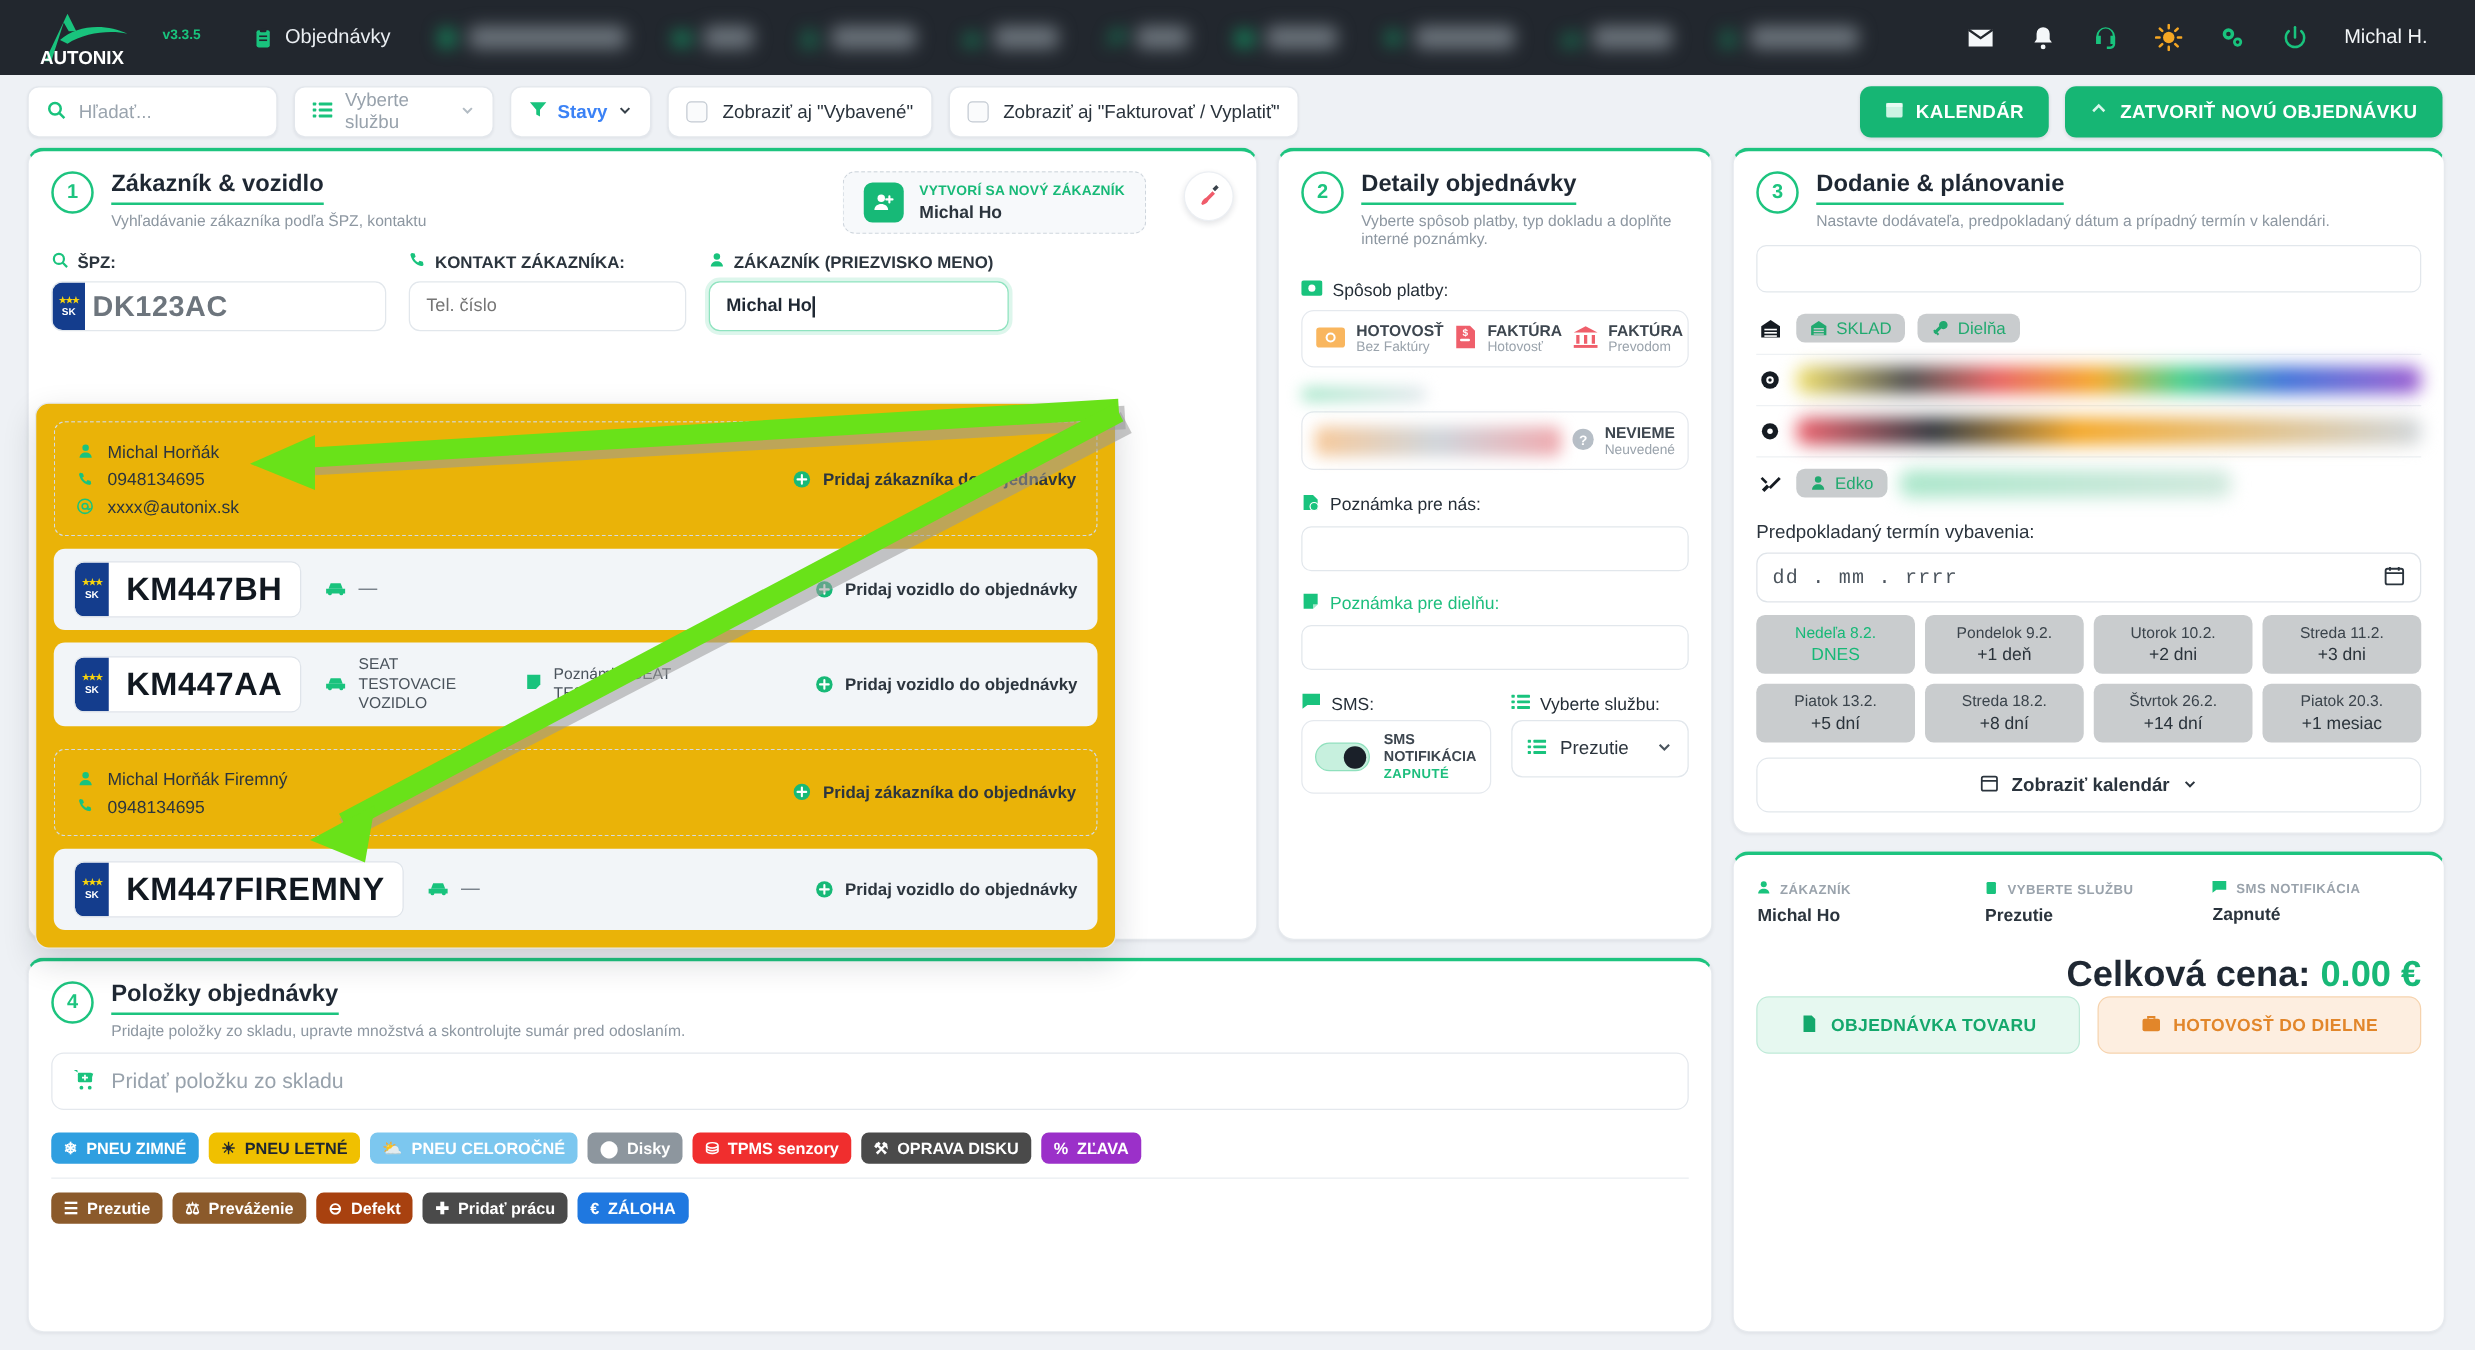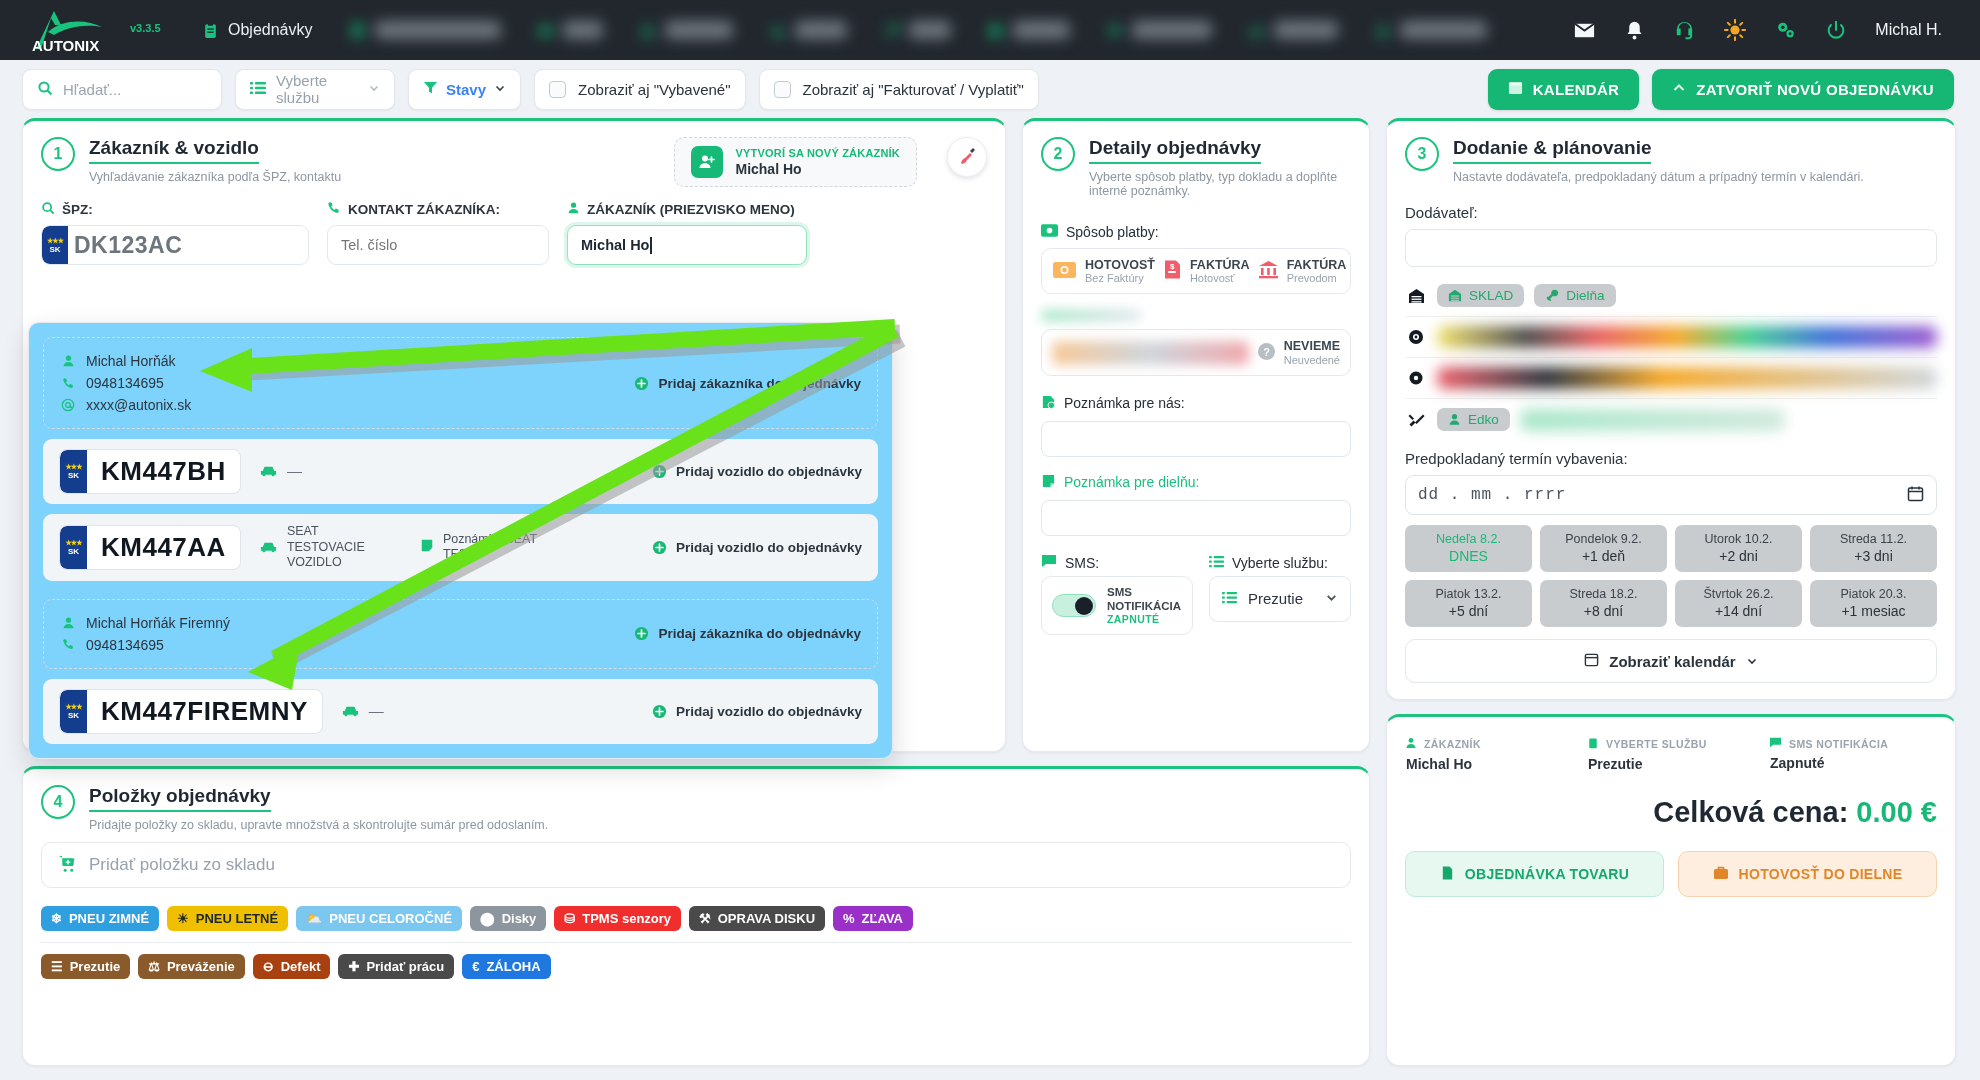--- a/index.html
+++ b/index.html
@@ -140,21 +140,21 @@
   }
   .txt-input.focused {
     border:1.5px solid #8fe3bf; box-shadow:0 0 0 3px rgba(29,196,127,.15);
     color:#1f2833; font-weight:700;
   }
   .caret { display:inline-block; width:1.5px; height:17px; background:#1f2833; vertical-align:-3px; margin-left:1px;}
 
   
   .results {
     position:absolute; left:28px; top:322px; width:865px;
-    background:#7dd3fc; border:1px solid #e5e9ee; border-radius:11px;
+    background:#eab308; border:1px solid #e5e9ee; border-radius:11px;
     box-shadow:0 10px 26px rgba(16,24,40,.16); padding:10px; z-index:30;
   }
   .res-group { padding:4px; }
   .cust-box {
     border:1.4px dashed #d3dae1; border-radius:9px; padding:12px 16px;
     display:flex; align-items:center;
   }
   .cust-lines { flex:1; }
   .cust-line { display:flex; align-items:center; gap:10px; font-size:14px; color:#2c353e; padding:3px 0; }
   .cust-line .ic { color:#19c37d; width:16px; display:flex; justify-content:center; }
@@ -229,21 +229,21 @@
   .tag { border-radius:6px; padding:5px 10px; display:flex; align-items:center; gap:7px; color:#fff; font-size:13px; font-weight:700; cursor:pointer; }
 
   
   .sum-body { padding:10px 18px 18px 18px; }
   .sum-grid { display:flex; gap:14px; margin-top:10px; }
   .sum-cell { flex:1; }
   .sum-h { display:flex; align-items:center; gap:7px; font-size:10.5px; font-weight:700; color:#9aa3ac; letter-spacing:.4px; }
   .sum-v { font-size:14px; font-weight:700; color:#2b343d; margin-top:5px; margin-left:1px; }
   .sum-total { text-align:right; margin-top:24px; font-size:29px; font-weight:700; color:#1f2833; }
   .sum-total .amt { color:#18b877; }
-  .sum-btns { display:flex; gap:14px; margin-top:22px; }
+  .sum-btns { display:flex; gap:14px; }
   .sum-btn { flex:1; height:46px; border-radius:10px; display:flex; align-items:center; justify-content:center; gap:10px;
     font-size:14px; font-weight:700; letter-spacing:.3px; cursor:pointer; }
   .sb-green { background:#e6f8f0; border:1px solid #bfead8; color:#14a86c; }
   .sb-orange { background:#fdeee0; border:1px solid #f6d3ae; color:#e2862a; }
 
   
   .arrows { position:absolute; inset:0; pointer-events:none; z-index:60; }
 </style>
 </head>
 <body>
@@ -808,21 +808,20 @@
 
       <div class="card card-green-top">
         <div class="step-head">
           <div class="step-num">3</div>
           <div class="step-titles">
             <div class="step-title">Dodanie &amp; plánovanie</div>
             <div class="step-sub">Nastavte dodávateľa, predpokladaný dátum a prípadný termín v kalendári.</div>
           </div>
         </div>
         <div class="p3-body">
-          <div class="p3-label">Dodávateľ:</div>
           <input class="p3-input" style="">
 
           <div class="chiprow" style="border-top:0;margin-top:8px;">
             <span class="chip-ico">
               <svg width="17" height="16" viewBox="0 0 17 16" fill="#151b22">
                   <path d="M1 6 L8.5 1 L16 6 V15 H1z"></path>
                   <rect x="3.5" y="8" width="10" height="1.3" fill="#ffffff"></rect>
                   <rect x="3.5" y="10.6" width="10" height="1.3" fill="#ffffff"></rect>
                   <rect x="3.5" y="13.2" width="10" height="1.3" fill="#ffffff"></rect>
                 </svg>

